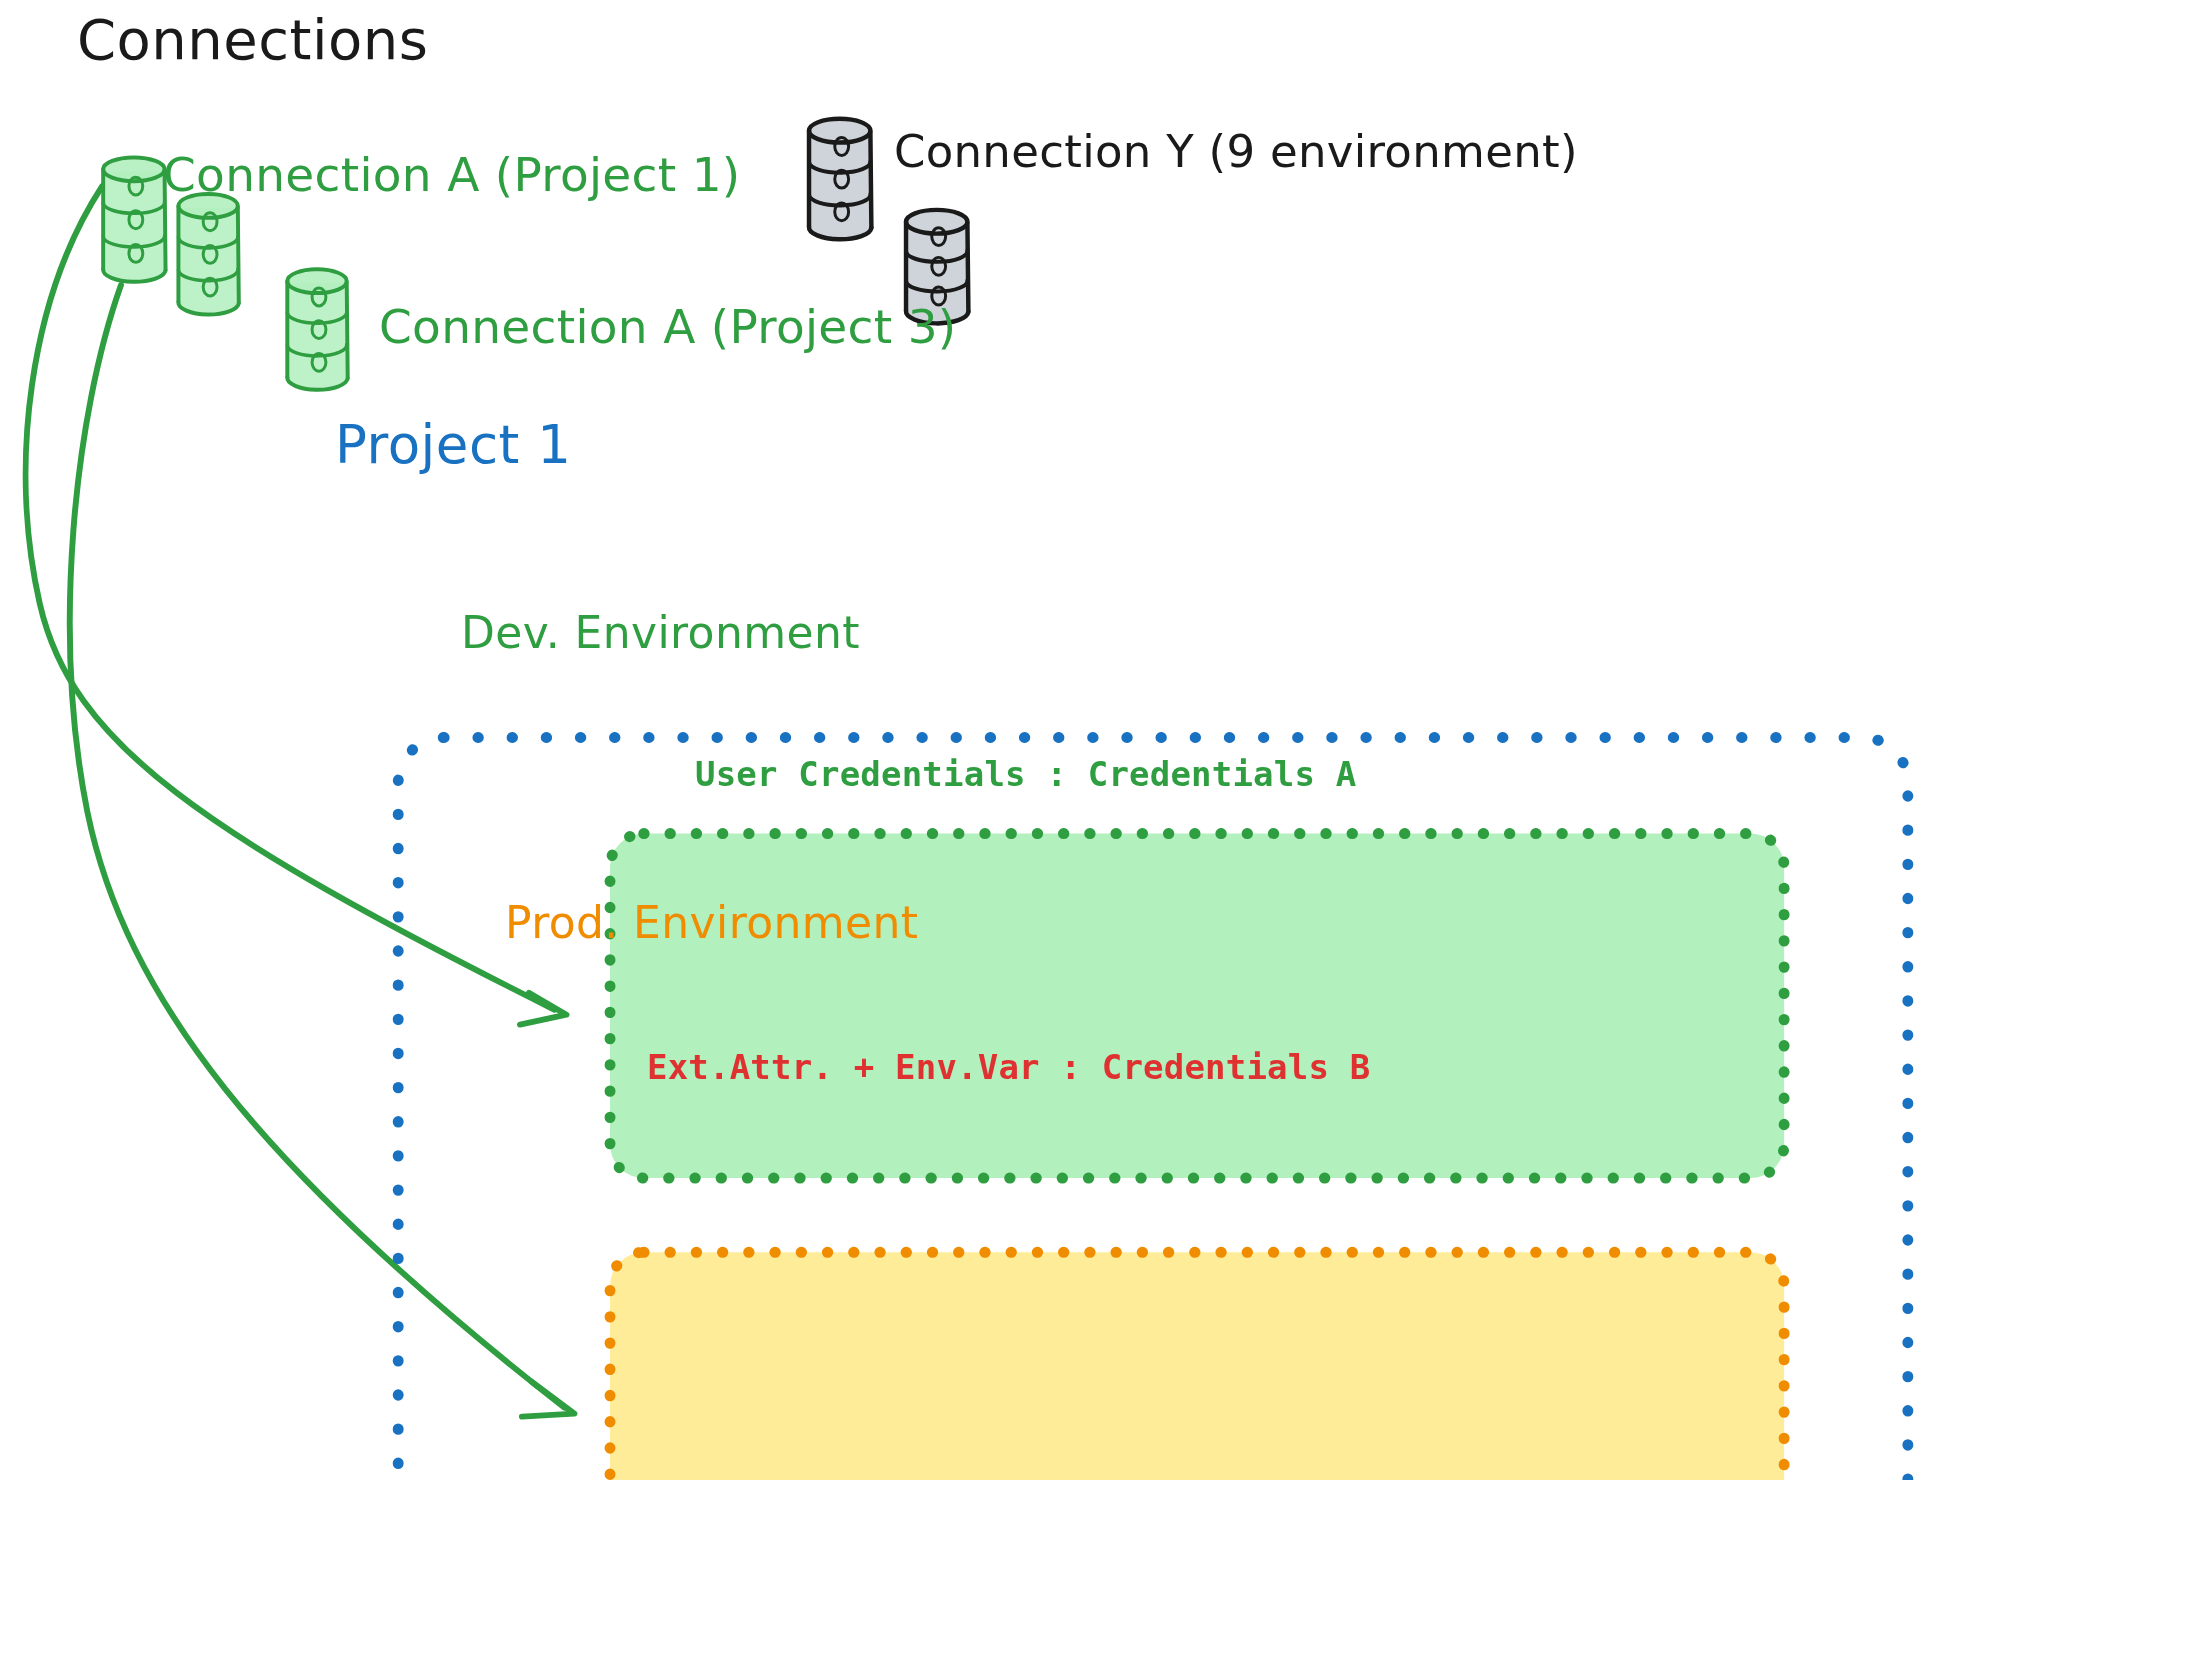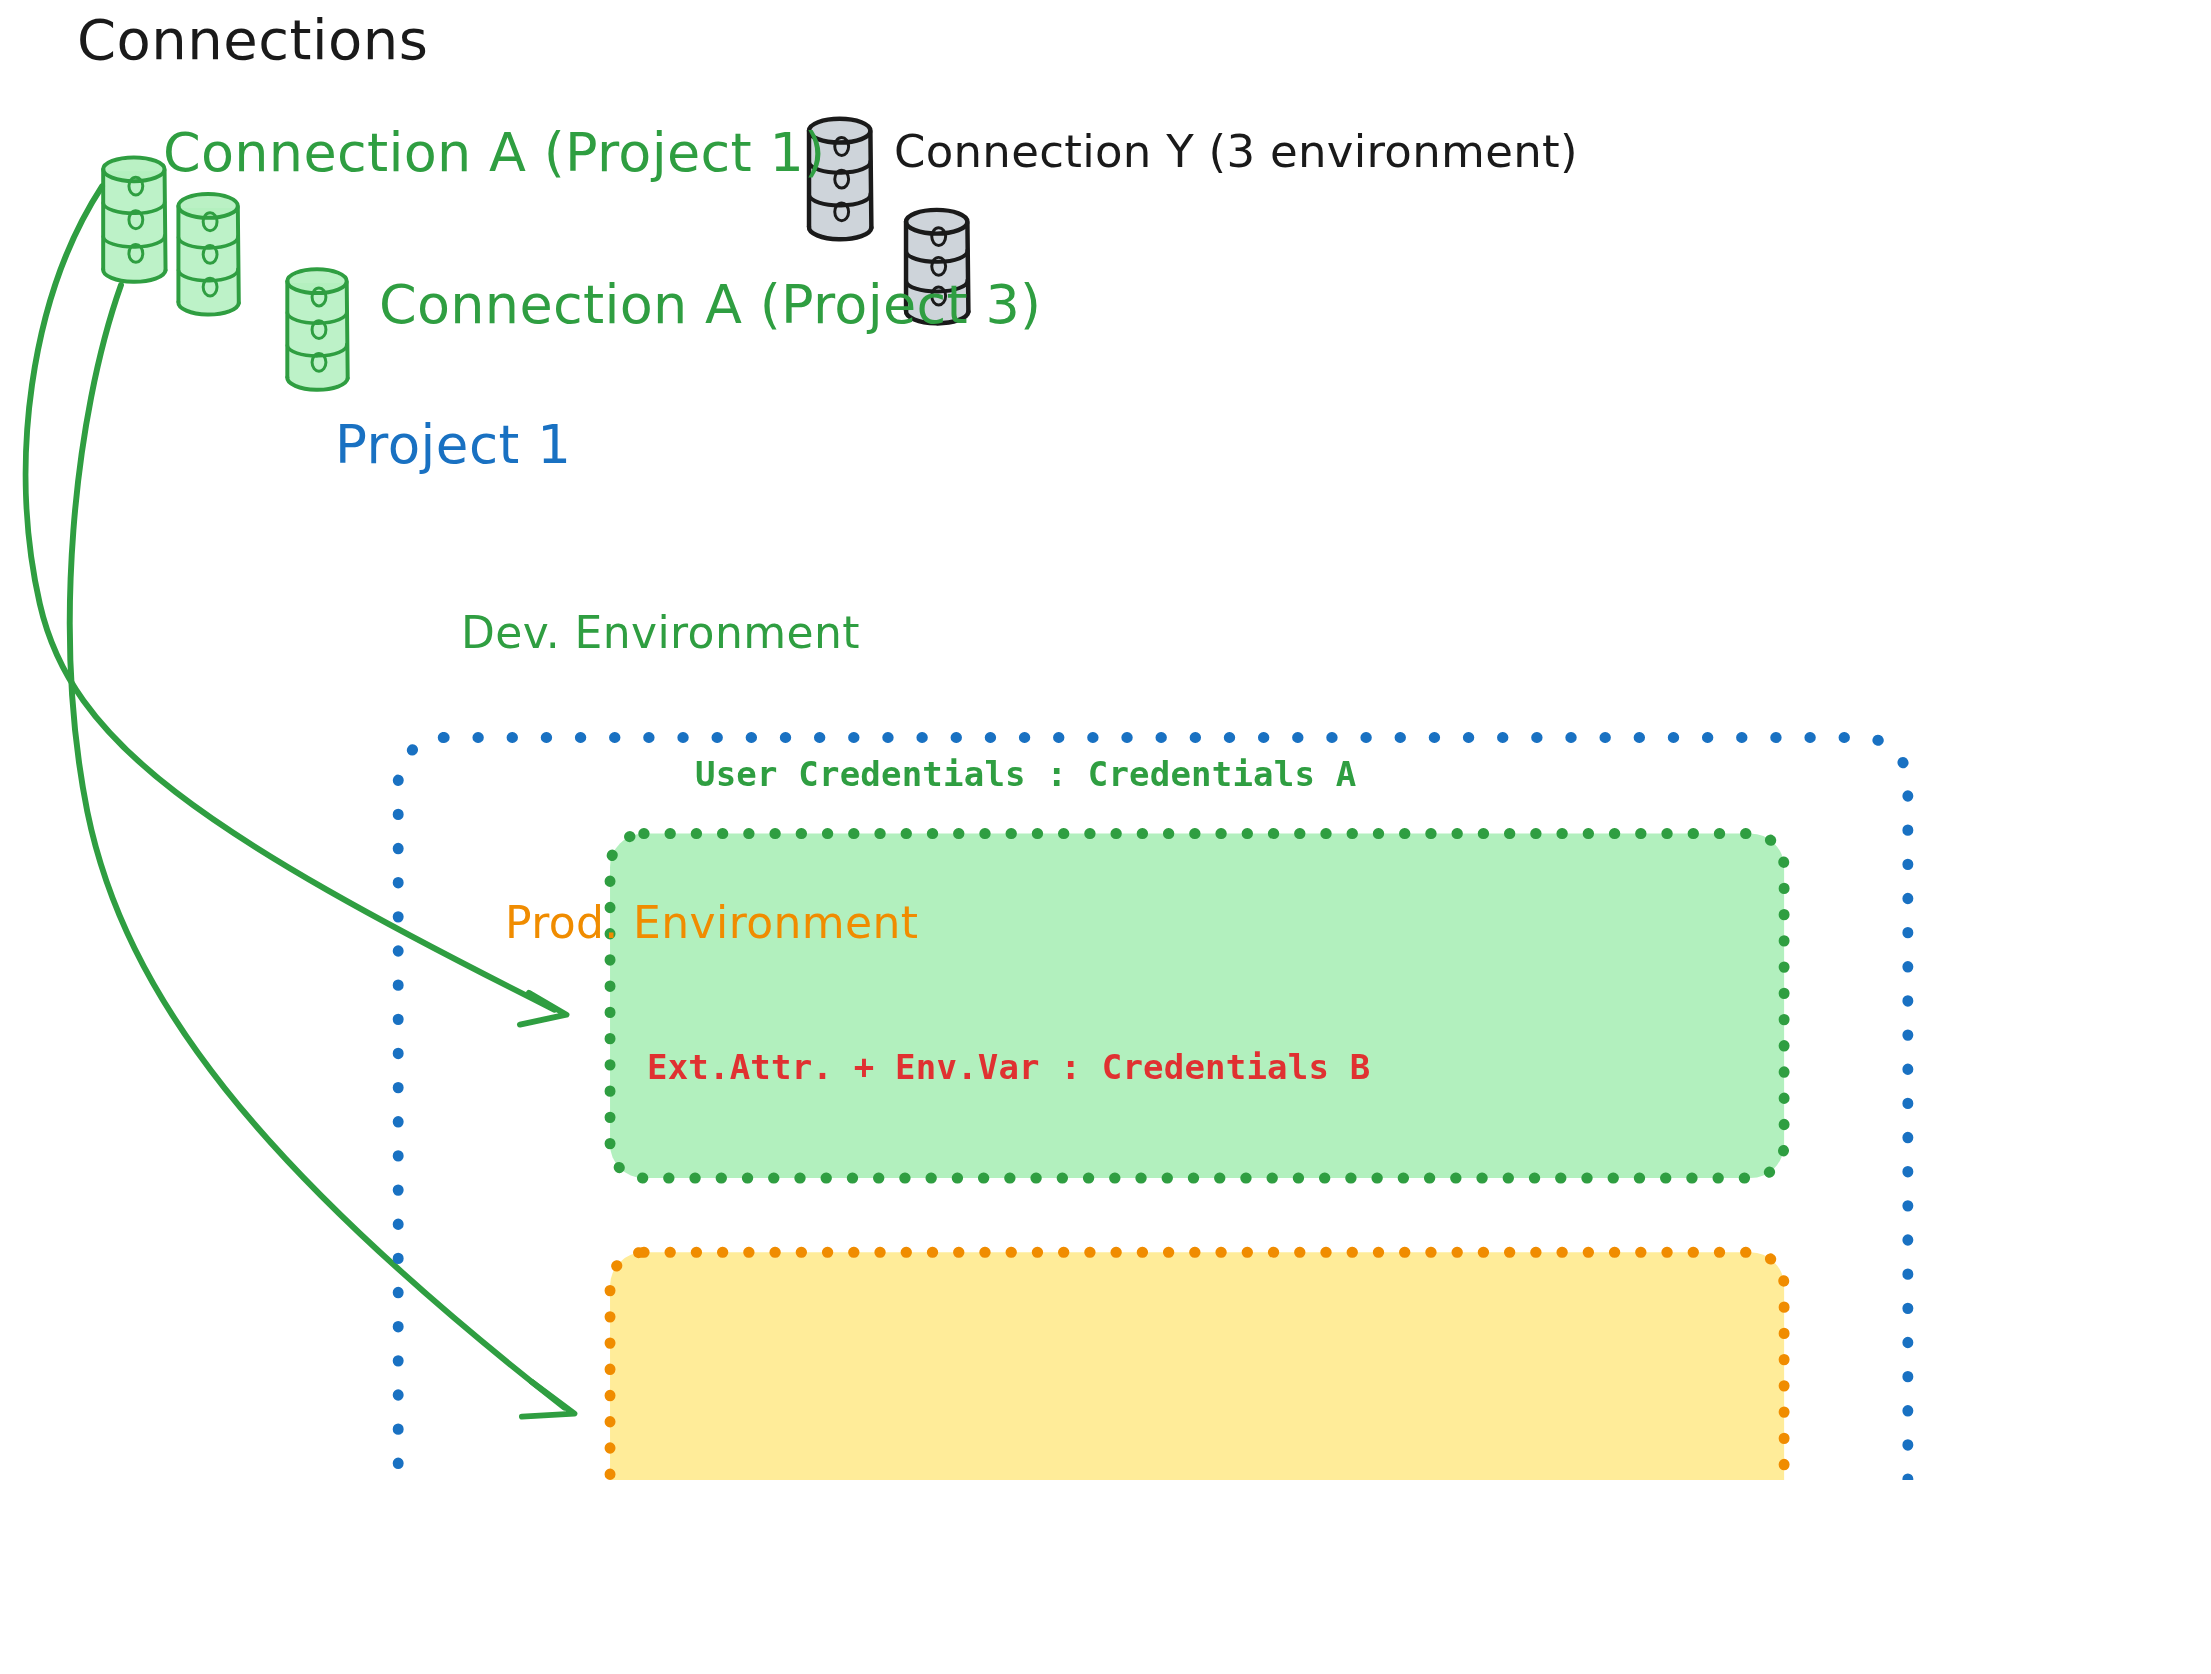--- a/index.html
+++ b/index.html
@@ -42,23 +42,24 @@
 
   .title-connections {
     left: 77px;
     top: 12px;
     font-size: 56px;
     color: #1a1a1a;
     letter-spacing: 0.5px;
   }
 
   .conn-label-green {
-    font-size: 54px;
+    font-size: 47px;
     color: #2f9e41;
     letter-spacing: 0.3px;
+    margin-top: 25px;
   }
   .conn-label-gray {
     font-size: 45px;
     color: #1a1a1a;
     letter-spacing: 0.3px;
   }
 
   .label-a1 { left: 163px; top: 126px; }
   .label-a2 { left: 269px; top: 203px; }
   .label-a3 { left: 379px; top: 278px; }
@@ -206,21 +207,21 @@
     <rect x="616" y="1265" width="1186" height="330" rx="34" ry="34" fill="#ffec99" stroke="#f08c00" stroke-width="11" stroke-linecap="round" stroke-dasharray="0.5 26"></rect>
   </svg>
 
   <div class="txt hand title-connections">Connections</div>
 
   <div class="txt hand conn-label-green label-a1">Connection A (Project 1)</div>
 
 
   <div class="txt hand conn-label-green label-a3">Connection A (Project 3)</div>
 
-  <div class="txt hand conn-label-gray label-y">Connection Y (3 environment)</div>
+  <div class="txt hand conn-label-gray label-y">Connection Y (9 environment)</div>
 
 
   <div class="txt hand project-title">Project 1</div>
 
   <div class="txt hand env-title env-dev">Dev. Environment</div>
 
   <div class="txt mono cred-line cred-dev">User Credentials : Credentials A</div>
 
   <div class="txt hand env-title env-prod">Prod. Environment</div>
 

